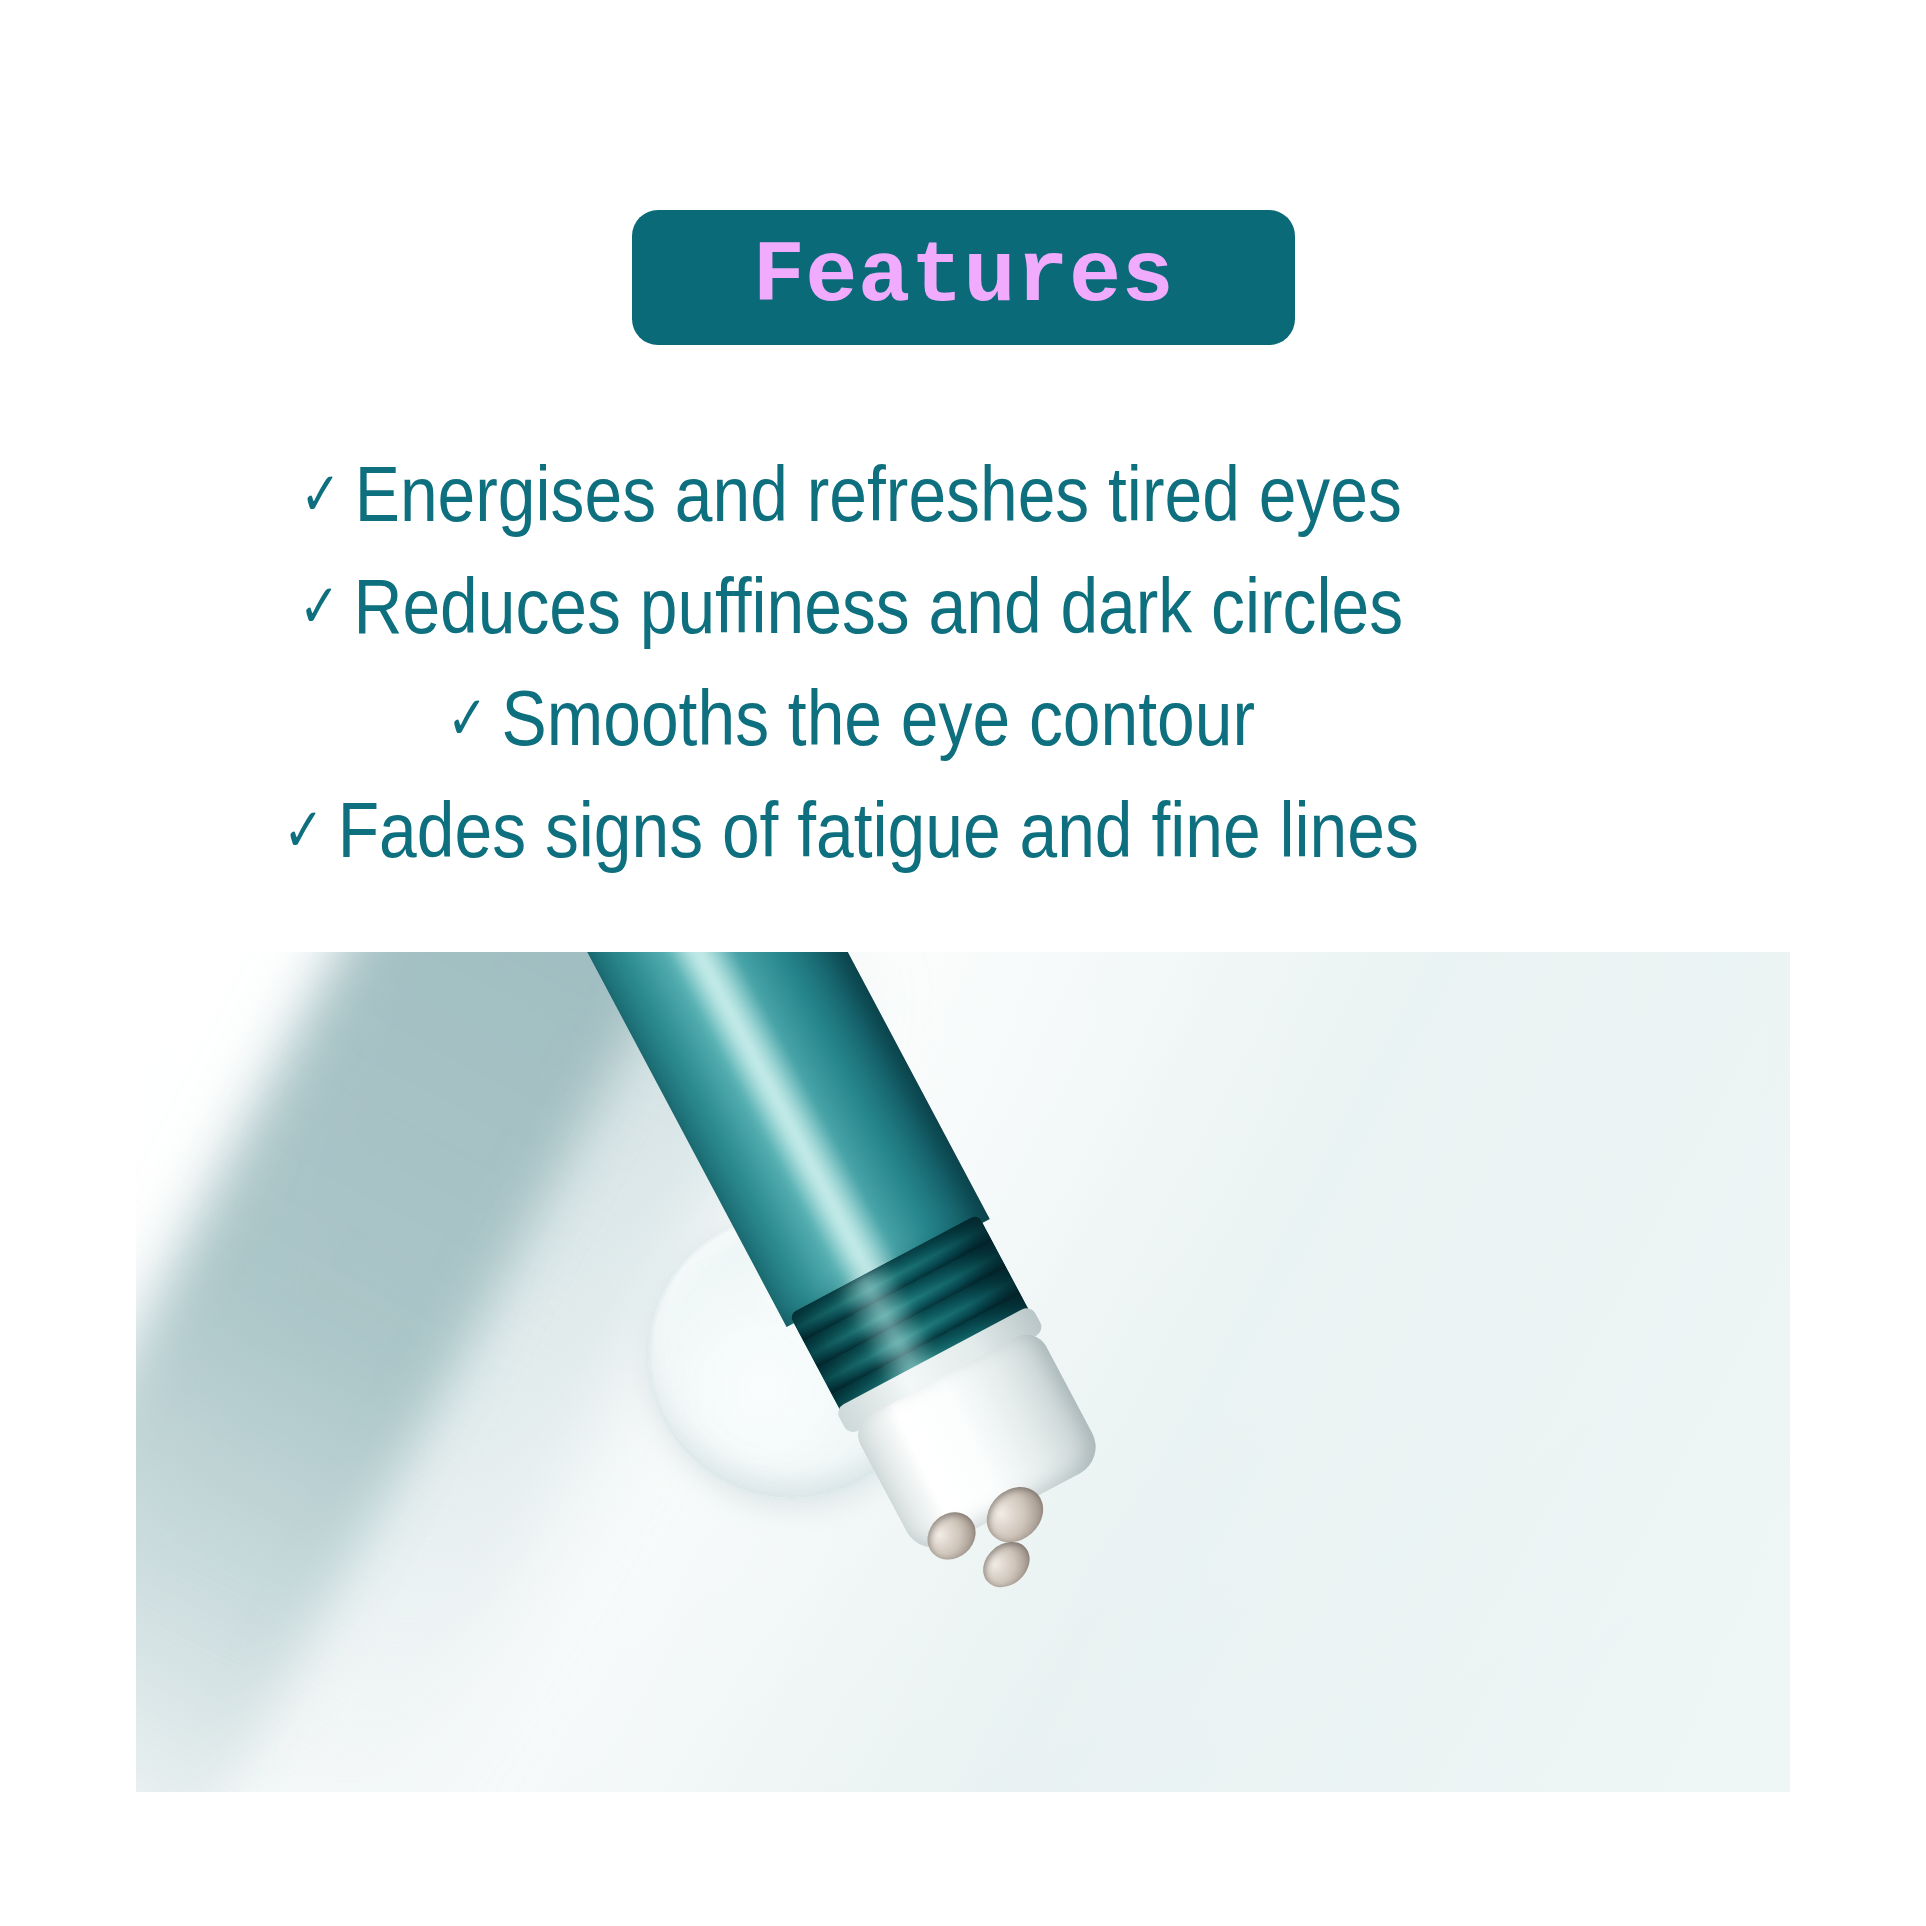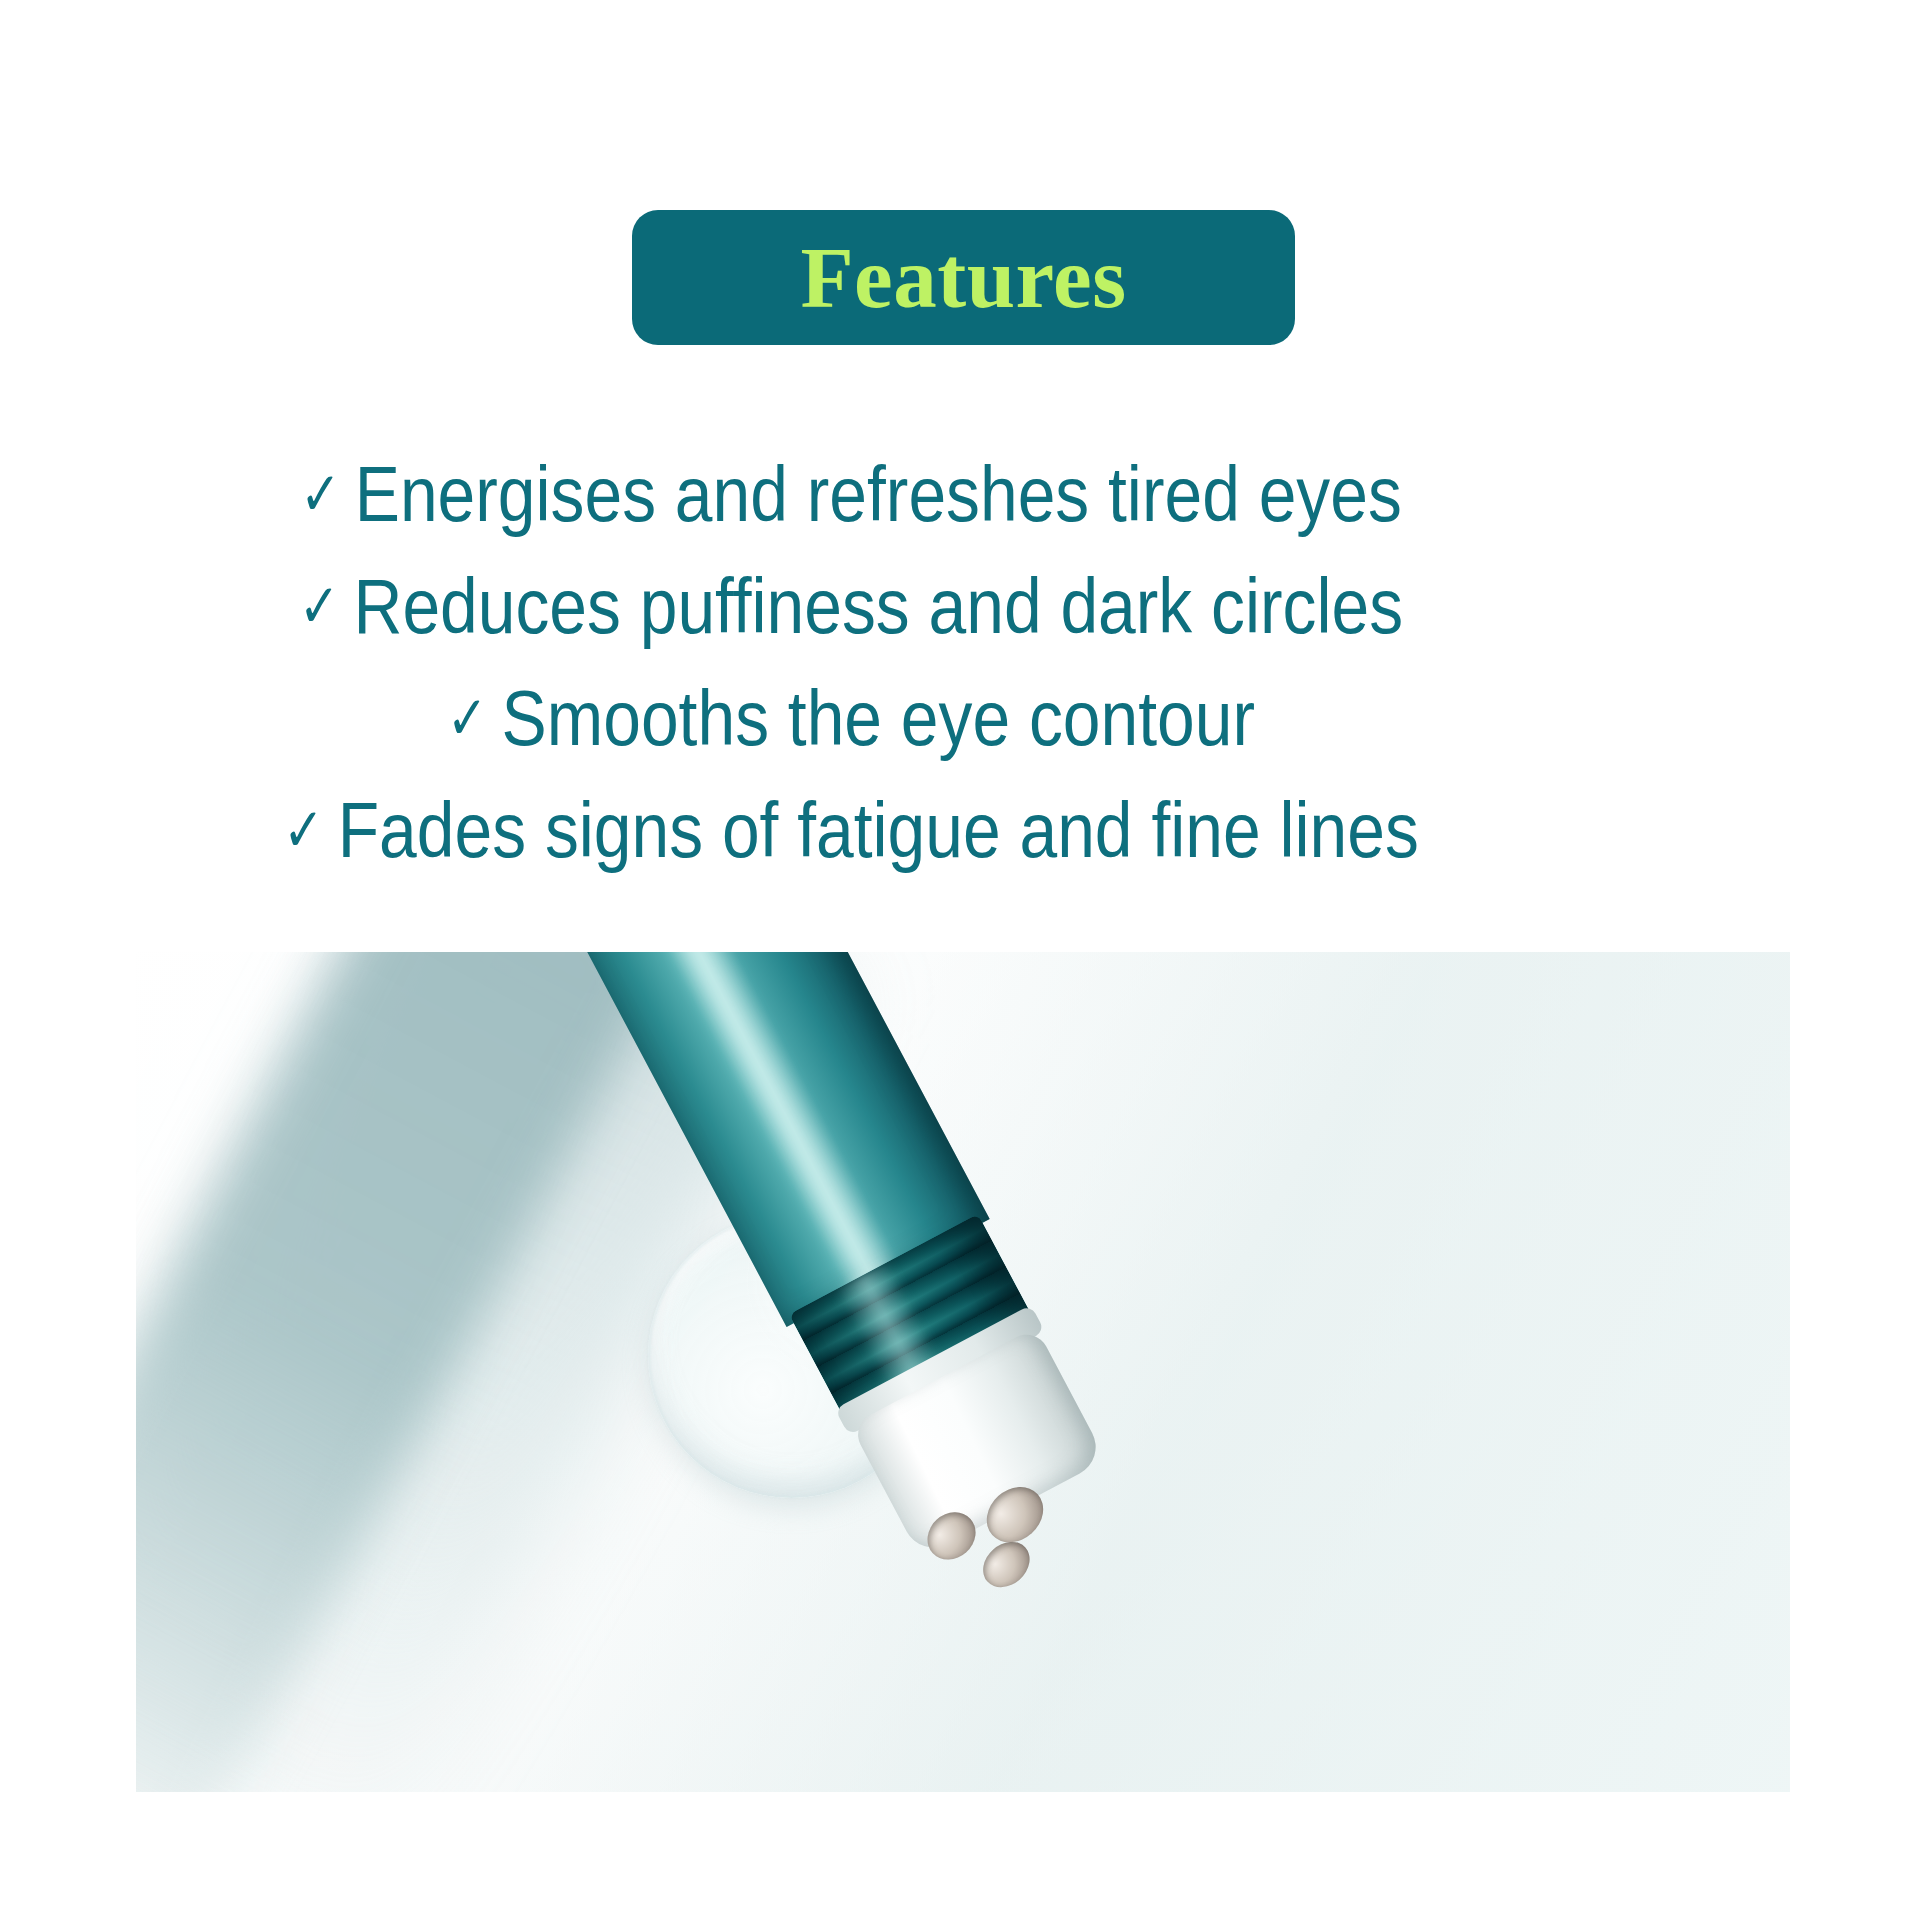--- a/index.html
+++ b/index.html
@@ -23,26 +23,26 @@
     top: 210px;
     width: 663px;
     height: 135px;
     background: #0b6a78;
     border-radius: 26px;
     display: flex;
     align-items: center;
     justify-content: center;
   }
   #features-badge .badge-label {
-    color: #bef264;
+    color: #f0abfc;
     font-size: 87px;
     font-weight: 700;
     letter-spacing: 0.5px;
     line-height: 1;
-    font-family: Liberation Serif, serif;
+    font-family: Liberation Mono, monospace;
   }
 
   
   #feature-list {
     position: absolute;
     left: 0;
     top: 438px;
     width: 1702px;
   }
   .feature-line {

